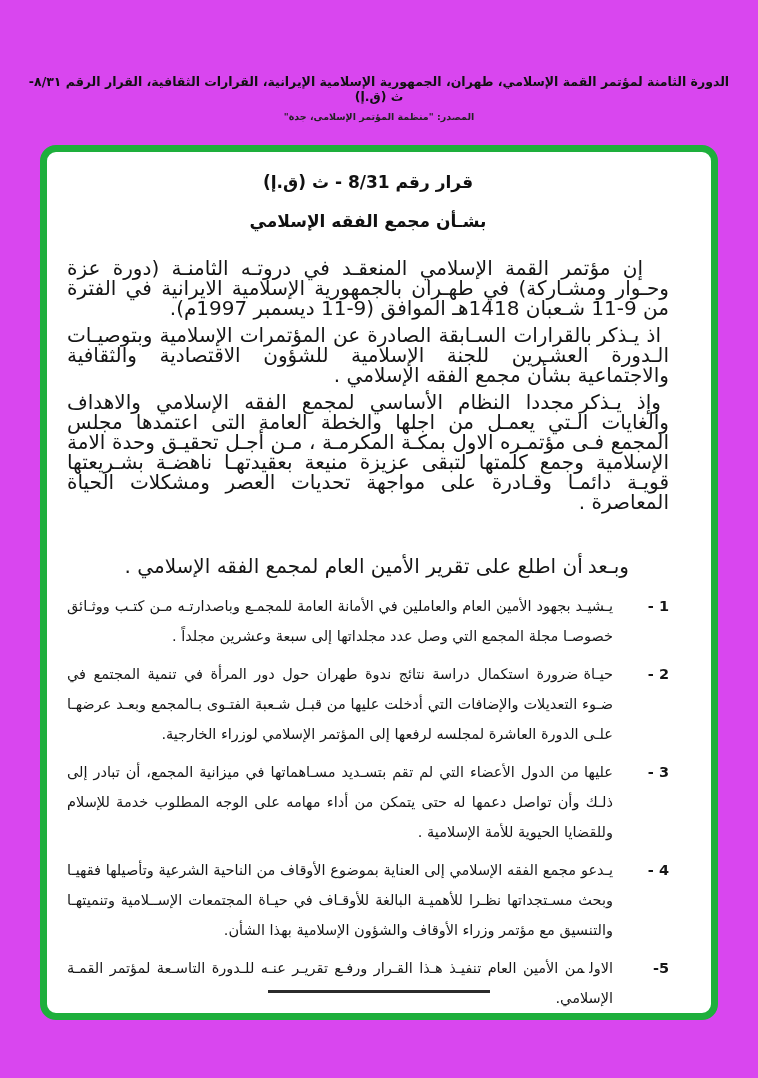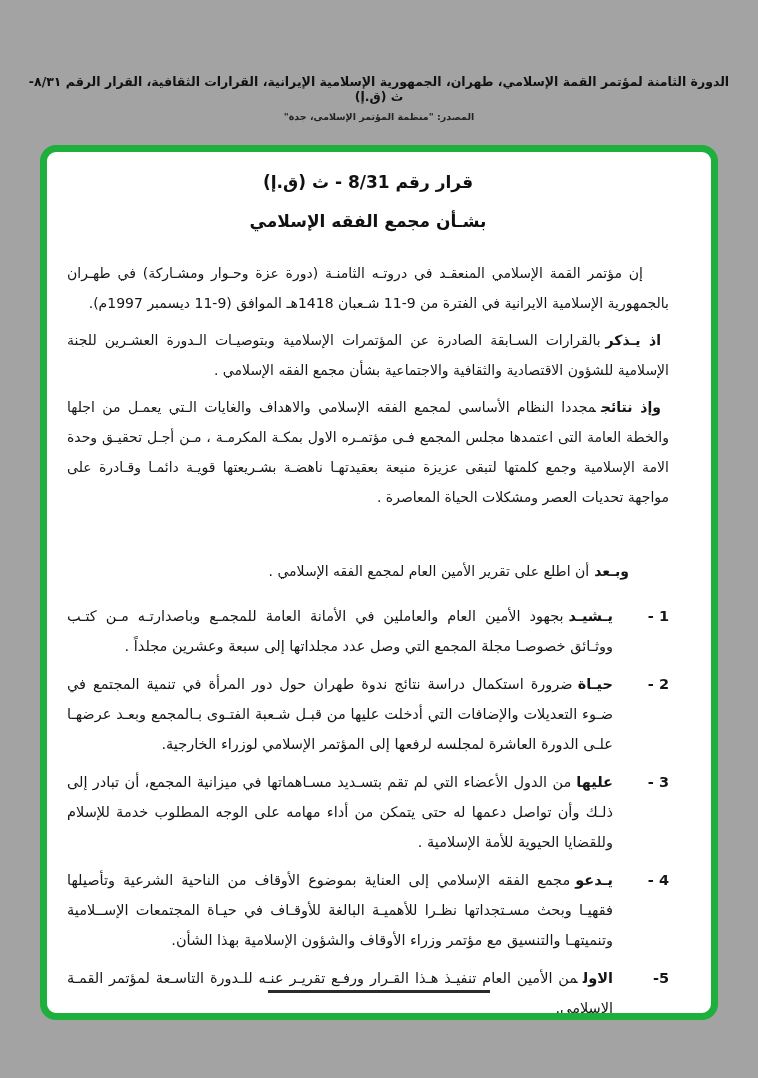--- a/index.html
+++ b/index.html
@@ -1,46 +1,46 @@
 <!DOCTYPE html>
 <html lang="ar"><head>
 <meta charset="utf-8">
 <style>
   html, body { margin:0; padding:0; background:#ffffff; }
   body { font-family:"DejaVu Sans", sans-serif; }
   .page {
     position:relative; width:758px; height:1078px; margin:0 auto;
-    background:#a3a3a3; overflow:hidden;
+    background:#d946ef; overflow:hidden;
   }
   .doc-header {
     position:absolute; top:74px; left:0; right:0;
     text-align:center; direction:rtl; color:#111;
   }
   .header-line1 { font-size:12.5px; font-weight:bold; padding:0 28px; }
   .header-line2 { font-size:9.5px; font-weight:bold; margin-top:7px; color:#222; }
   .box {
     position:absolute; top:145px; left:40px; width:678px; height:875px;
     box-sizing:border-box; border:7px solid #1eaf3c; border-radius:16px;
     padding:12px 42px 0 20px; direction:rtl; overflow:hidden;
     background:#ffffff;
   }
   .title, .subtitle {
     text-align:center; font-weight:bold; font-size:17px; color:#111;
   }
   .title { margin:8px 0 0 0; }
   .subtitle { margin:19px 0 0 0; }
   .content { margin-top:27px; }
   .para {
-    font-size:14px; line-height:30px; color:#161616;
+    font-size:20px; line-height:20px; color:#161616;
     text-align:justify; margin:0 0 7px 0;
   }
   .indent-lg { text-indent:26px; }
   .indent-sm { text-indent:8px; }
   .short-para { text-indent:40px; margin-bottom:15px;margin-top:44px; }
-  .lead { font-weight:bold; }
+  .lead { font-weight:normal; }
   .lead:not(:empty) { margin-left:5px; }
   .items { }
   .item { display:flex; margin-bottom:8px; }
   .num {
     flex:0 0 30px; font-size:14.5px; line-height:30px; color:#161616;
     font-weight:bold; white-space:nowrap;
   }
   .item-body {
     flex:1; margin:0 26px 0 0; font-size:14.5px; line-height:30px;
     color:#161616; text-align:justify;
@@ -63,21 +63,21 @@
   <div class="box">
     <div class="title">قرار رقم 8/31 - ث (ق.إ)</div>
     <div class="subtitle">بشـأن مجمع الفقه الإسلامي</div>
 
     <div class="content">
 
       <p class="para indent-lg"><b class="lead"></b><span>إن مؤتمر القمة الإسلامي المنعقـد في دروتـه الثامنـة (دورة عزة وحـوار ومشـاركة) في طهـران بالجمهورية الإسلامية الايرانية في الفترة من 9-11 شـعبان 1418هـ الموافق (9-11 ديسمبر 1997م).</span></p>
 
       <p class="para indent-sm"><b class="lead">اذ يـذكر</b><span>بالقرارات السـابقة الصادرة عن المؤتمرات الإسلامية  وبتوصيـات الـدورة العشـرين للجنة الإسلامية للشؤون الاقتصادية والثقافية والاجتماعية بشأن مجمع الفقه الإسلامي .</span></p>
 
-      <p class="para indent-sm"><b class="lead">وإذ نتائج</b><span>مجددا النظام الأساسي لمجمع الفقه الإسلامي والاهداف والغايات الـتي يعمـل من اجلها والخطة العامة التى اعتمدها مجلس المجمع فـى مؤتمـره الاول بمكـة المكرمـة ، مـن أجـل تحقيـق وحدة الامة الإسلامية وجمع كلمتها لتبقى عزيزة منيعة بعقيدتهـا ناهضـة بشـريعتها قويـة دائمـا وقـادرة على مواجهة تحديات العصر ومشكلات الحياة المعاصرة .</span></p>
+      <p class="para indent-sm"><b class="lead">وإذ يـذكر</b><span>مجددا النظام الأساسي لمجمع الفقه الإسلامي والاهداف والغايات الـتي يعمـل من اجلها والخطة العامة التى اعتمدها مجلس المجمع فـى مؤتمـره الاول بمكـة المكرمـة ، مـن أجـل تحقيـق وحدة الامة الإسلامية وجمع كلمتها لتبقى عزيزة منيعة بعقيدتهـا ناهضـة بشـريعتها قويـة دائمـا وقـادرة على مواجهة تحديات العصر ومشكلات الحياة المعاصرة .</span></p>
 
       <p class="para short-para"><b class="lead">وبـعد</b><span>أن اطلع على تقرير الأمين العام لمجمع الفقه الإسلامي .</span></p>
 
       <div class="items">
 
         <div class="item">
           <div class="num">1 -</div>
           <p class="item-body"><b class="lead">يـشيـد</b><span>بجهود الأمين العام والعاملين في الأمانة العامة للمجمـع وباصدارتـه مـن كتـب ووثـائق خصوصـا مجلة المجمع التي وصل عدد مجلداتها إلى سبعة وعشرين مجلداً .</span></p>
         </div>
 

